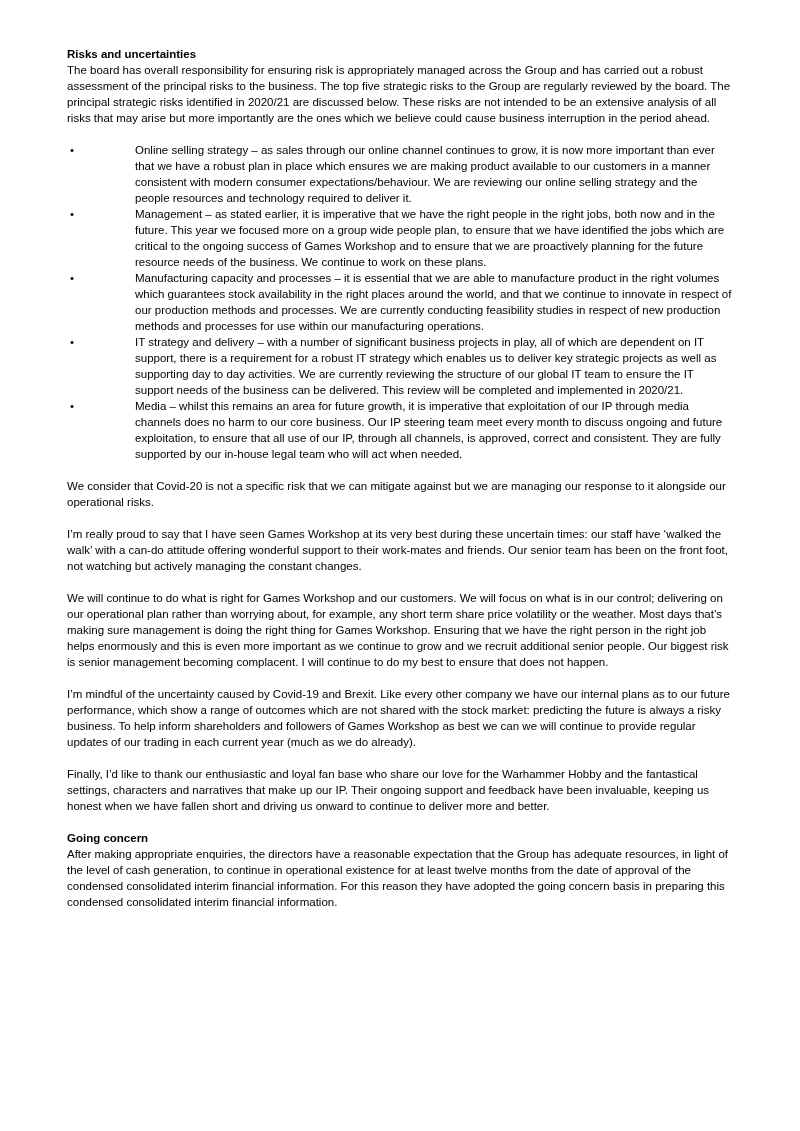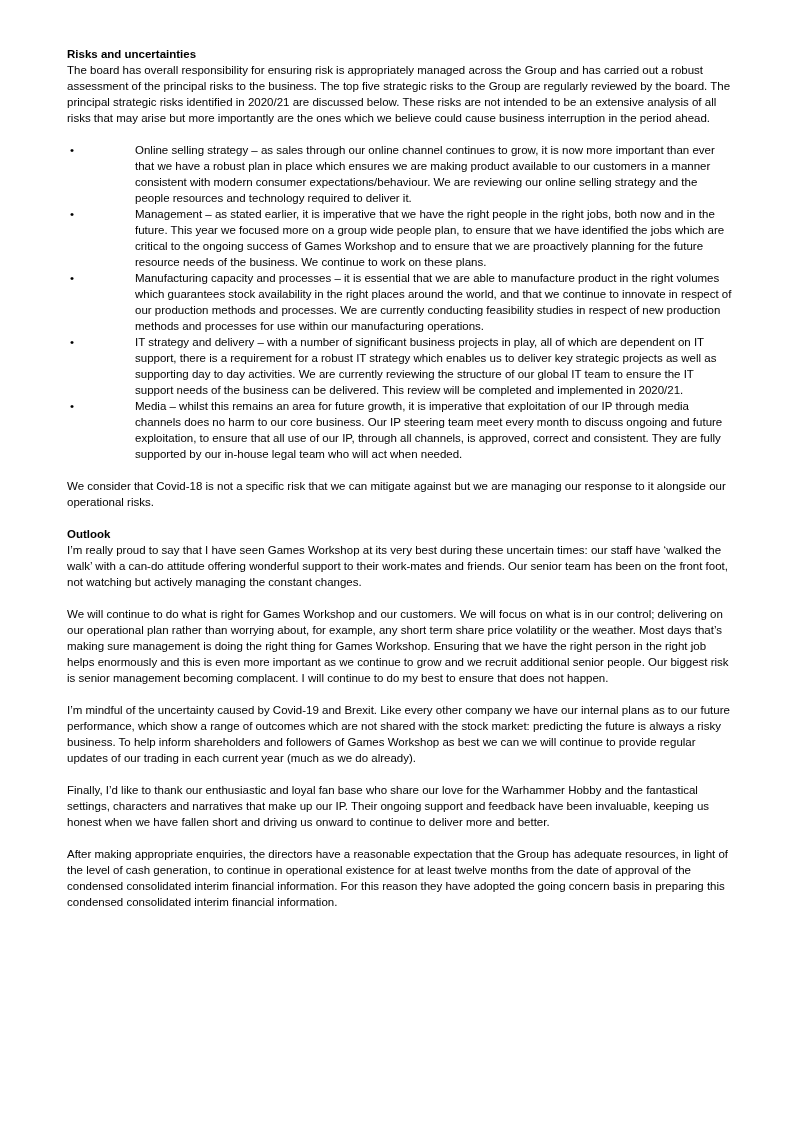--- a/index.html
+++ b/index.html
@@ -73,23 +73,23 @@
     <li class="bullet-item">
       <span class="bullet-marker">•</span>
       <span class="bullet-text">IT strategy and delivery – with a number of significant business projects in play, all of which are dependent on IT support, there is a requirement for a robust IT strategy which enables us to deliver key strategic projects as well as supporting day to day activities. We are currently reviewing the structure of our global IT team to ensure the IT support needs of the business can be delivered. This review will be completed and implemented in 2020/21.</span>
     </li>
     <li class="bullet-item">
       <span class="bullet-marker">•</span>
       <span class="bullet-text">Media – whilst this remains an area for future growth, it is imperative that exploitation of our IP through media channels does no harm to our core business. Our IP steering team meet every month to discuss ongoing and future exploitation, to ensure that all use of our IP, through all channels, is approved, correct and consistent. They are fully supported by our in-house legal team who will act when needed.</span>
     </li>
   </ul>
 
-  <p class="para">We consider that Covid-18 is not a specific risk that we can mitigate against but we are managing our response to it alongside our operational risks.</p>
+  <p class="para">We consider that Covid-20 is not a specific risk that we can mitigate against but we are managing our response to it alongside our operational risks.</p>
 
-  <h2 class="heading">Outlook</h2>
   <p class="para">I’m really proud to say that I have seen Games Workshop at its very best during these uncertain times: our staff have ‘walked the walk’ with a can-do attitude offering wonderful support to their work-mates and friends. Our senior team has been on the front foot, not watching but actively managing the constant changes.</p>
   <p class="para">We will continue to do what is right for Games Workshop and our customers. We will focus on what is in our control; delivering on our operational plan rather than worrying about, for example, any short term share price volatility or the weather. Most days that’s making sure management is doing the right thing for Games Workshop. Ensuring that we have the right person in the right job helps enormously and this is even more important as we continue to grow and we recruit additional senior people. Our biggest risk is senior management becoming complacent. I will continue to do my best to ensure that does not happen.</p>
   <p class="para">I’m mindful of the uncertainty caused by Covid-19 and Brexit. Like every other company we have our internal plans as to our future performance, which show a range of outcomes which are not shared with the stock market: predicting the future is always a risky business. To help inform shareholders and followers of Games Workshop as best we can we will continue to provide regular updates of our trading in each current year (much as we do already).</p>
   <p class="para">Finally, I’d like to thank our enthusiastic and loyal fan base who share our love for the Warhammer Hobby and the fantastical settings, characters and narratives that make up our IP. Their ongoing support and feedback have been invaluable, keeping us honest when we have fallen short and driving us onward to continue to deliver more and better.</p>
 
+  <h2 class="heading">Going concern</h2>
   <p class="para">After making appropriate enquiries, the directors have a reasonable expectation that the Group has adequate resources, in light of the level of cash generation, to continue in operational existence for at least twelve months from the date of approval of the condensed consolidated interim financial information. For this reason they have adopted the going concern basis in preparing this condensed consolidated interim financial information.</p>
 
 </div>
 
 </body></html>

